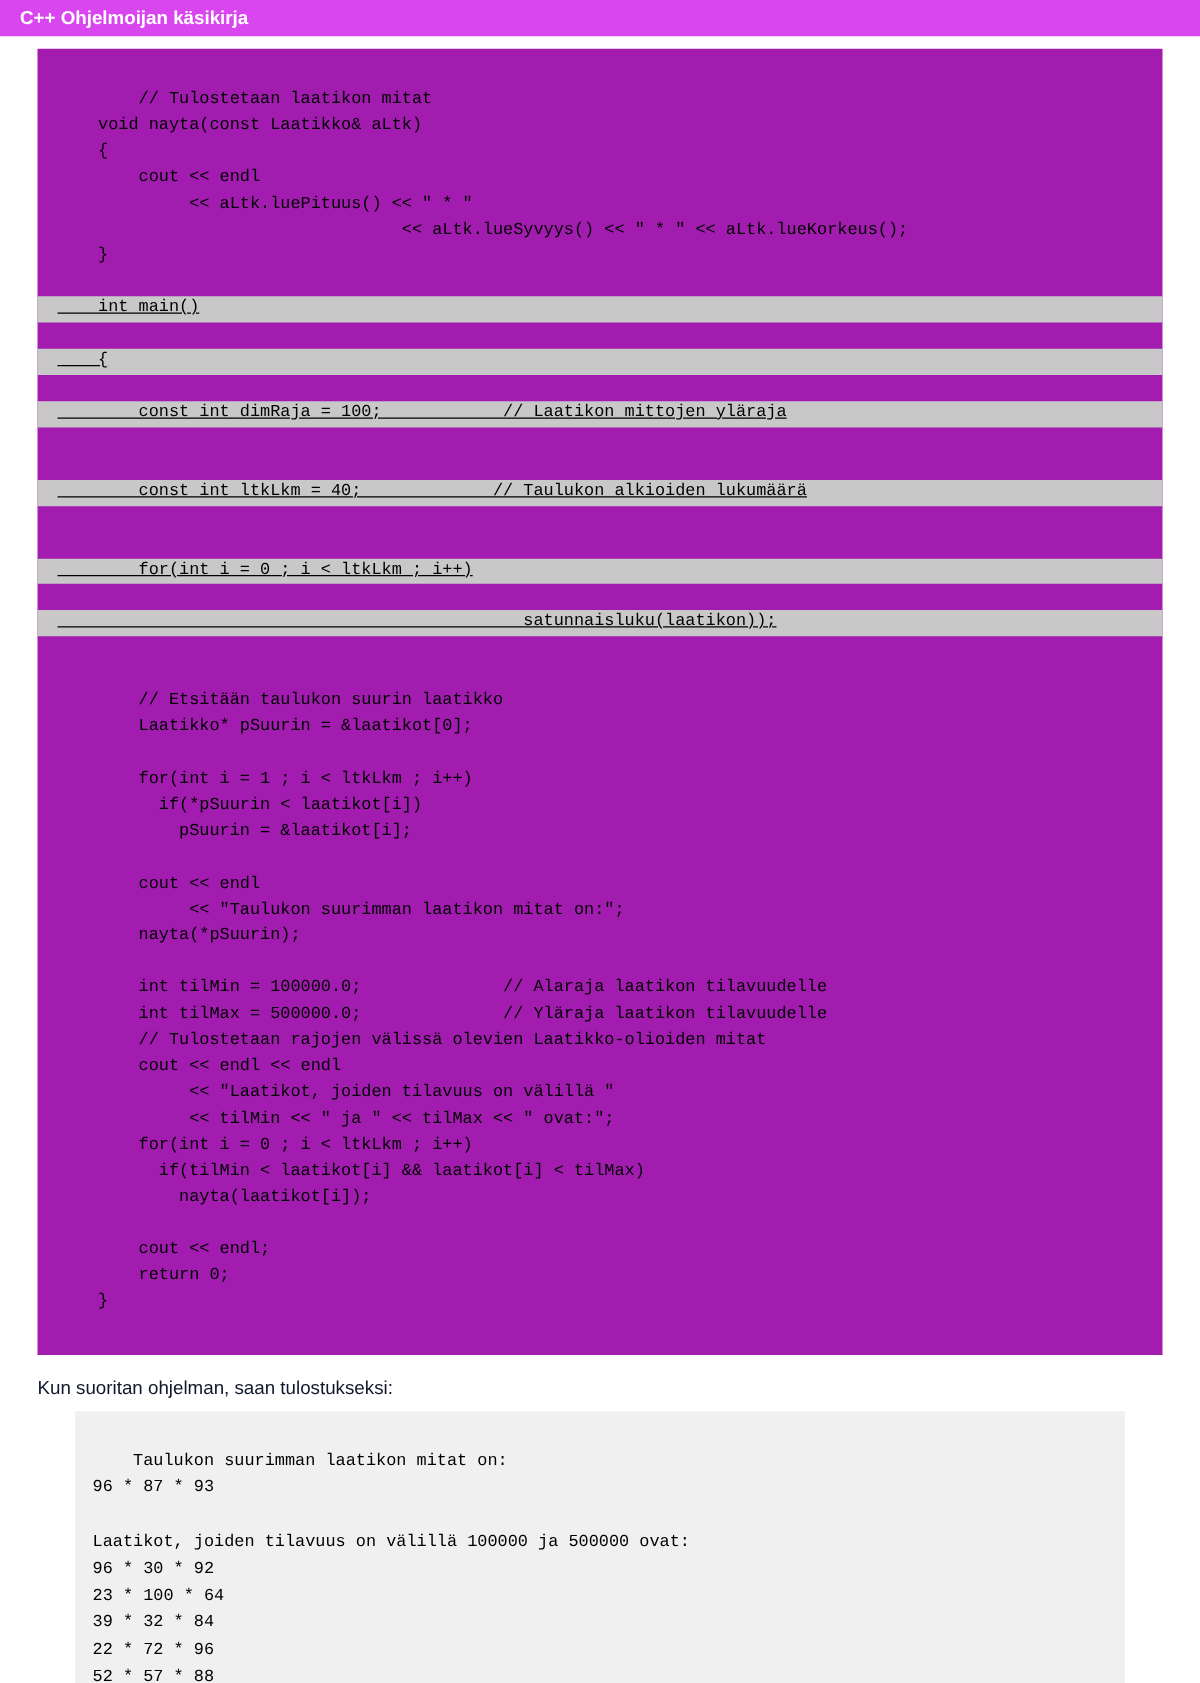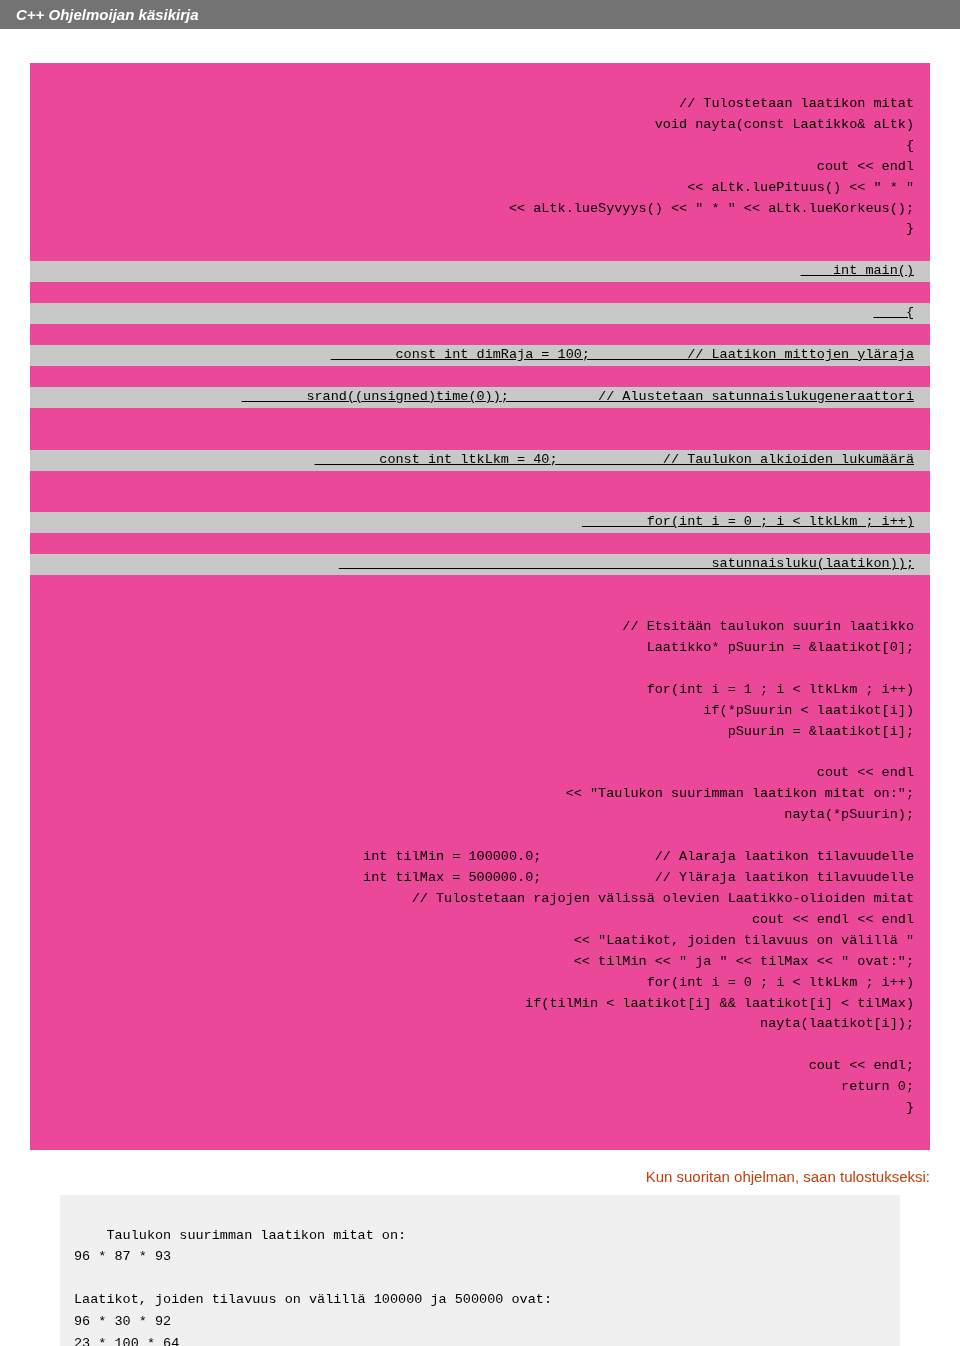--- a/index.html
+++ b/index.html
@@ -10,50 +10,47 @@
 
     body {
       background: #ffffff;
       font-family: 'Courier New', Courier, monospace;
       width: 960px;
       min-height: 1346px;
       position: relative;
     }
 
     .page-header {
-      background: #737373;
+      background: #d946ef;
       color: #ffffff;
       padding: 6px 16px;
       font-family: Arial, sans-serif;
       font-size: 15px;
-      font-style: italic;
       font-weight: bold;
     }
 
     .main-content {
       padding: 10px 0 10px 0;
     }
 
     .code-block {
-      background: #ec4899;
-      margin: 24px 30px 8px 30px;
+      background: #a21caf;
+      margin: 0 30px 8px 30px;
       padding: 10px 16px;
       font-size: 13.5px;
       line-height: 1.55;
       color: #000000;
       white-space: pre;
-      text-align: right;
     }
 
     .prose-text {
       font-family: Arial, sans-serif;
       font-size: 15px;
-      color: #c2410c;
+      color: #0f172a;
       margin: 18px 30px 10px 30px;
-      text-align: right;
     }
 
     .output-block {
       background: #f0f0f0;
       margin: 6px 60px 8px 60px;
       padding: 8px 14px;
       font-size: 13.5px;
       line-height: 1.6;
       color: #000000;
       white-space: pre;
@@ -83,21 +80,20 @@
     void nayta(const Laatikko&amp; aLtk)
     {
         cout &lt;&lt; endl
              &lt;&lt; aLtk.luePituus() &lt;&lt; " * "
                                   &lt;&lt; aLtk.lueSyvyys() &lt;&lt; " * " &lt;&lt; aLtk.lueKorkeus();
     }
 
 <span class="highlighted-line">    int main()</span>
 <span class="highlighted-line">    {</span>
 <span class="highlighted-line">        const int dimRaja = 100;            // Laatikon mittojen yläraja</span>
-<span class="highlighted-line">        srand((unsigned)time(0));           // Alustetaan satunnaislukugeneraattori</span>
 <span class="highlighted-line"></span>
 <span class="highlighted-line">        const int ltkLkm = 40;             // Taulukon alkioiden lukumäärä</span>
 <span class="highlighted-line"></span>
 <span class="highlighted-line">        for(int i = 0 ; i &lt; ltkLkm ; i++)</span>
 <span class="highlighted-line">                                              satunnaisluku(laatikon));</span>
 <span class="highlighted-line"></span>
         // Etsitään taulukon suurin laatikko
         Laatikko* pSuurin = &amp;laatikot[0];
 
         for(int i = 1 ; i &lt; ltkLkm ; i++)

